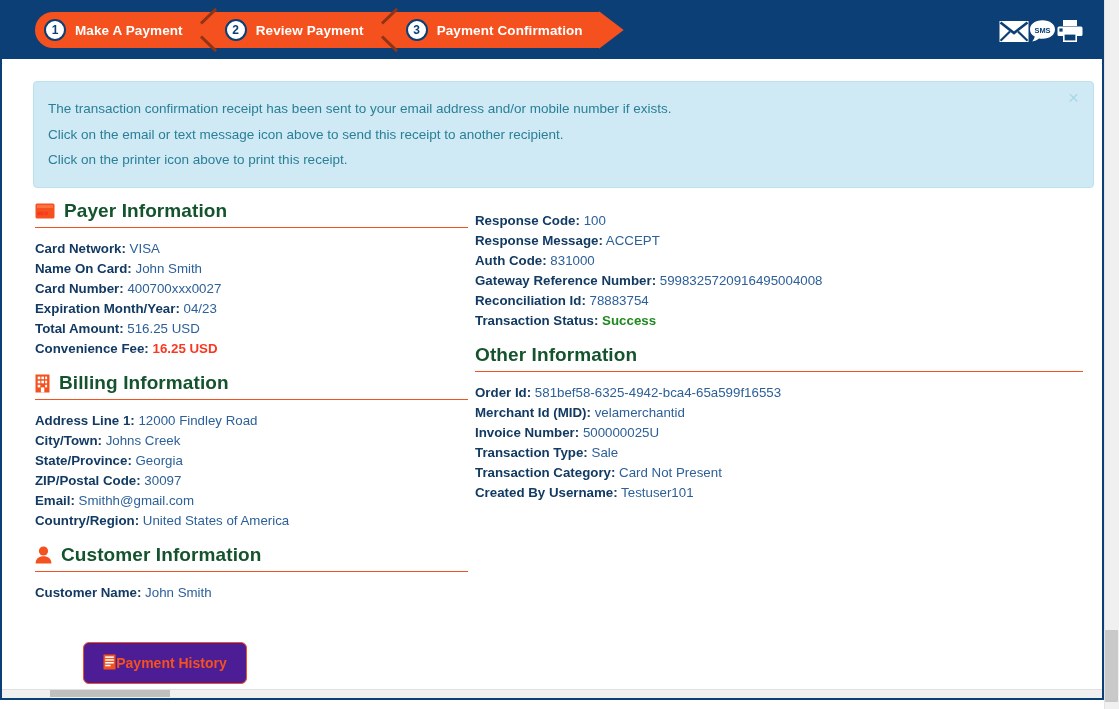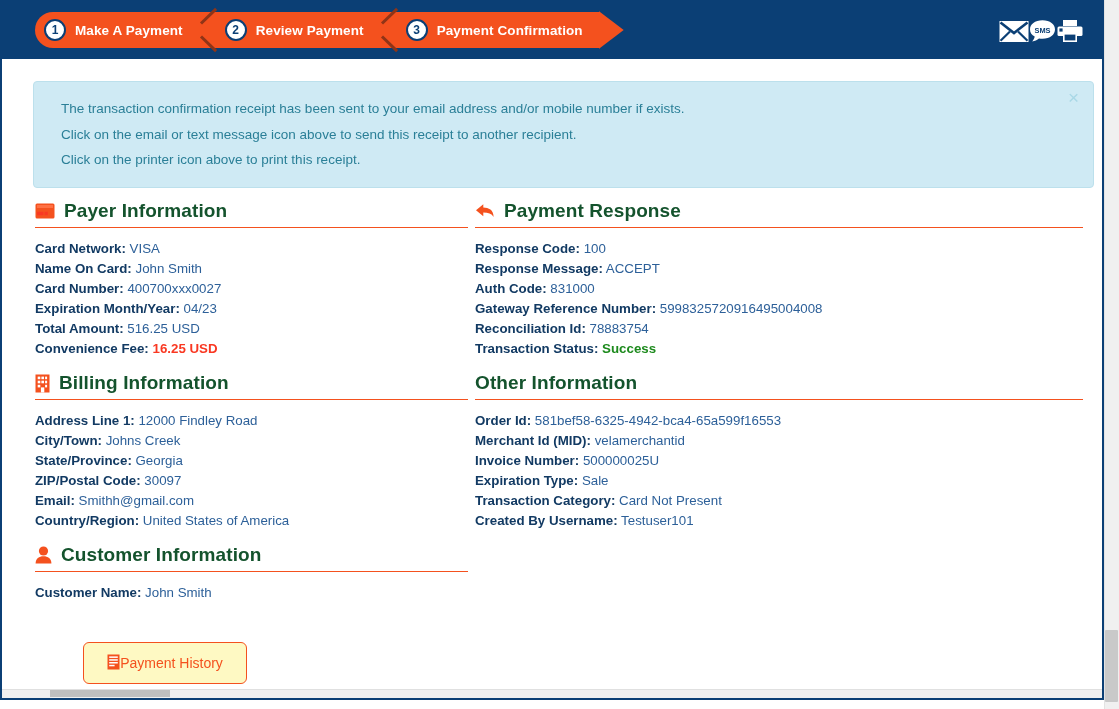--- a/index.html
+++ b/index.html
@@ -170,21 +170,21 @@
 
   
   .alert {
     position: absolute;
     left: 31px; top: 81px;
     width: 1061px;
     min-height: 102px;
     background: #cfeaf4;
     border: 1px solid #bce0ec;
     border-radius: 4px;
-    padding: 14px 18px 14px 27px;
+    padding: 14px 18px 14px 14px;
   }
   .alert-line {
     color: #2a7f97;
     font-size: 13.5px;
     line-height: 25.5px;
     white-space: nowrap;
   }
   .alert-close {
     position: absolute;
     right: 14px; top: 6px;
@@ -242,29 +242,30 @@
 
   
   .btn-history {
     position: absolute;
     left: 48px;
     top: 442px;
     width: 164px;
     height: 42px;
     border: 1px solid #f4511e;
     border-radius: 6px;
-    background: #fef9c3;
+    background: #4c1d95;
     color: #f4511e;
     font-size: 14px;
     font-family: "Liberation Sans", sans-serif;
     display: flex;
     align-items: center;
     justify-content: center;
     cursor: pointer;
     padding: 0;
+    font-weight: bold;
   }
 </style>
 </head>
 <body>
 
 <div id="page">
 
   <div class="viewport">
 
     <div class="topbar">
@@ -442,28 +443,20 @@
               <rect x="2.2" y="10.8" width="5.4" height="1.5" fill="#ffffff"></rect>
             </svg>
           </span>
           <span>Payment History</span>
         </button>
       </div>
 
       <div class="col-right">
 
         <div>
-          <div class="sec-head">
-            <span class="sec-icon">
-              <svg width="20" height="17" viewBox="0 0 20 17">
-                <path d="M8.3 1.2 L8.3 4.6 C13.6 4.8 18.6 6.9 18.6 13.9 C16.6 10.8 13.3 9.6 8.3 9.6 L8.3 13.3 L1 7.3 Z" fill="#f4511e"></path>
-              </svg>
-            </span>
-            <span class="sec-title">Payment Response</span>
-          </div>
           <div class="fields">
             <div class="field">
               <span class="flabel">Response Code:</span>
               <span class="fval">100</span>
             </div>
             <div class="field">
               <span class="flabel">Response Message:</span>
               <span class="fval">ACCEPT</span>
             </div>
             <div class="field">
@@ -496,21 +489,21 @@
             </div>
             <div class="field">
               <span class="flabel">Merchant Id (MID):</span>
               <span class="fval">velamerchantid</span>
             </div>
             <div class="field">
               <span class="flabel">Invoice Number:</span>
               <span class="fval">500000025U</span>
             </div>
             <div class="field">
-              <span class="flabel">Expiration Type:</span>
+              <span class="flabel">Transaction Type:</span>
               <span class="fval">Sale</span>
             </div>
             <div class="field">
               <span class="flabel">Transaction Category:</span>
               <span class="fval">Card Not Present</span>
             </div>
             <div class="field">
               <span class="flabel">Created By Username:</span>
               <span class="fval">Testuser101</span>
             </div>

